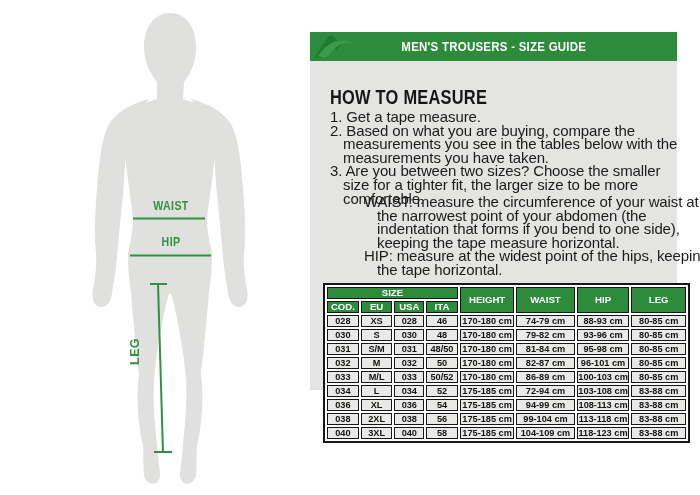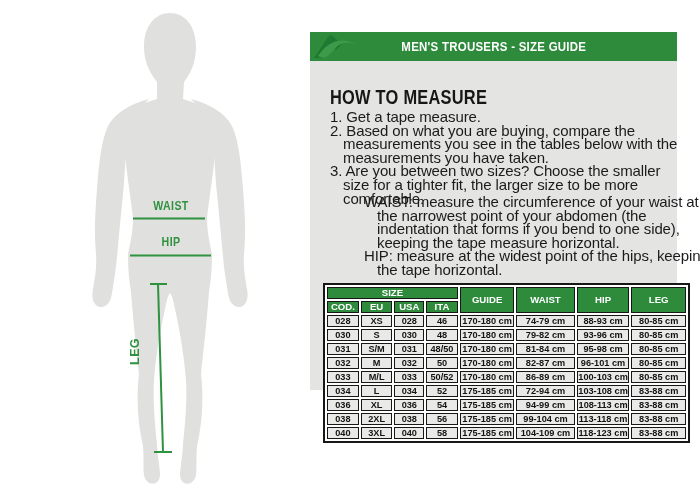--- a/index.html
+++ b/index.html
@@ -173,21 +173,21 @@
             <col style="width:8.6%">
             <col style="width:9.2%">
           <col style="width:15.8%">
             <col style="width:16.9%">
             <col style="width:15.3%">
             <col style="width:15.8%">
         </colgroup>
         <thead>
           <tr>
             <th colspan="4">SIZE</th>
-            <th rowspan="2">GUIDE</th>
+            <th rowspan="2">HEIGHT</th>
             <th rowspan="2">WAIST</th>
             <th rowspan="2">HIP</th>
             <th rowspan="2">LEG</th>
           </tr>
           <tr>
             <th>COD.</th>
             <th>EU</th>
             <th>USA</th>
             <th>ITA</th>
           </tr>

